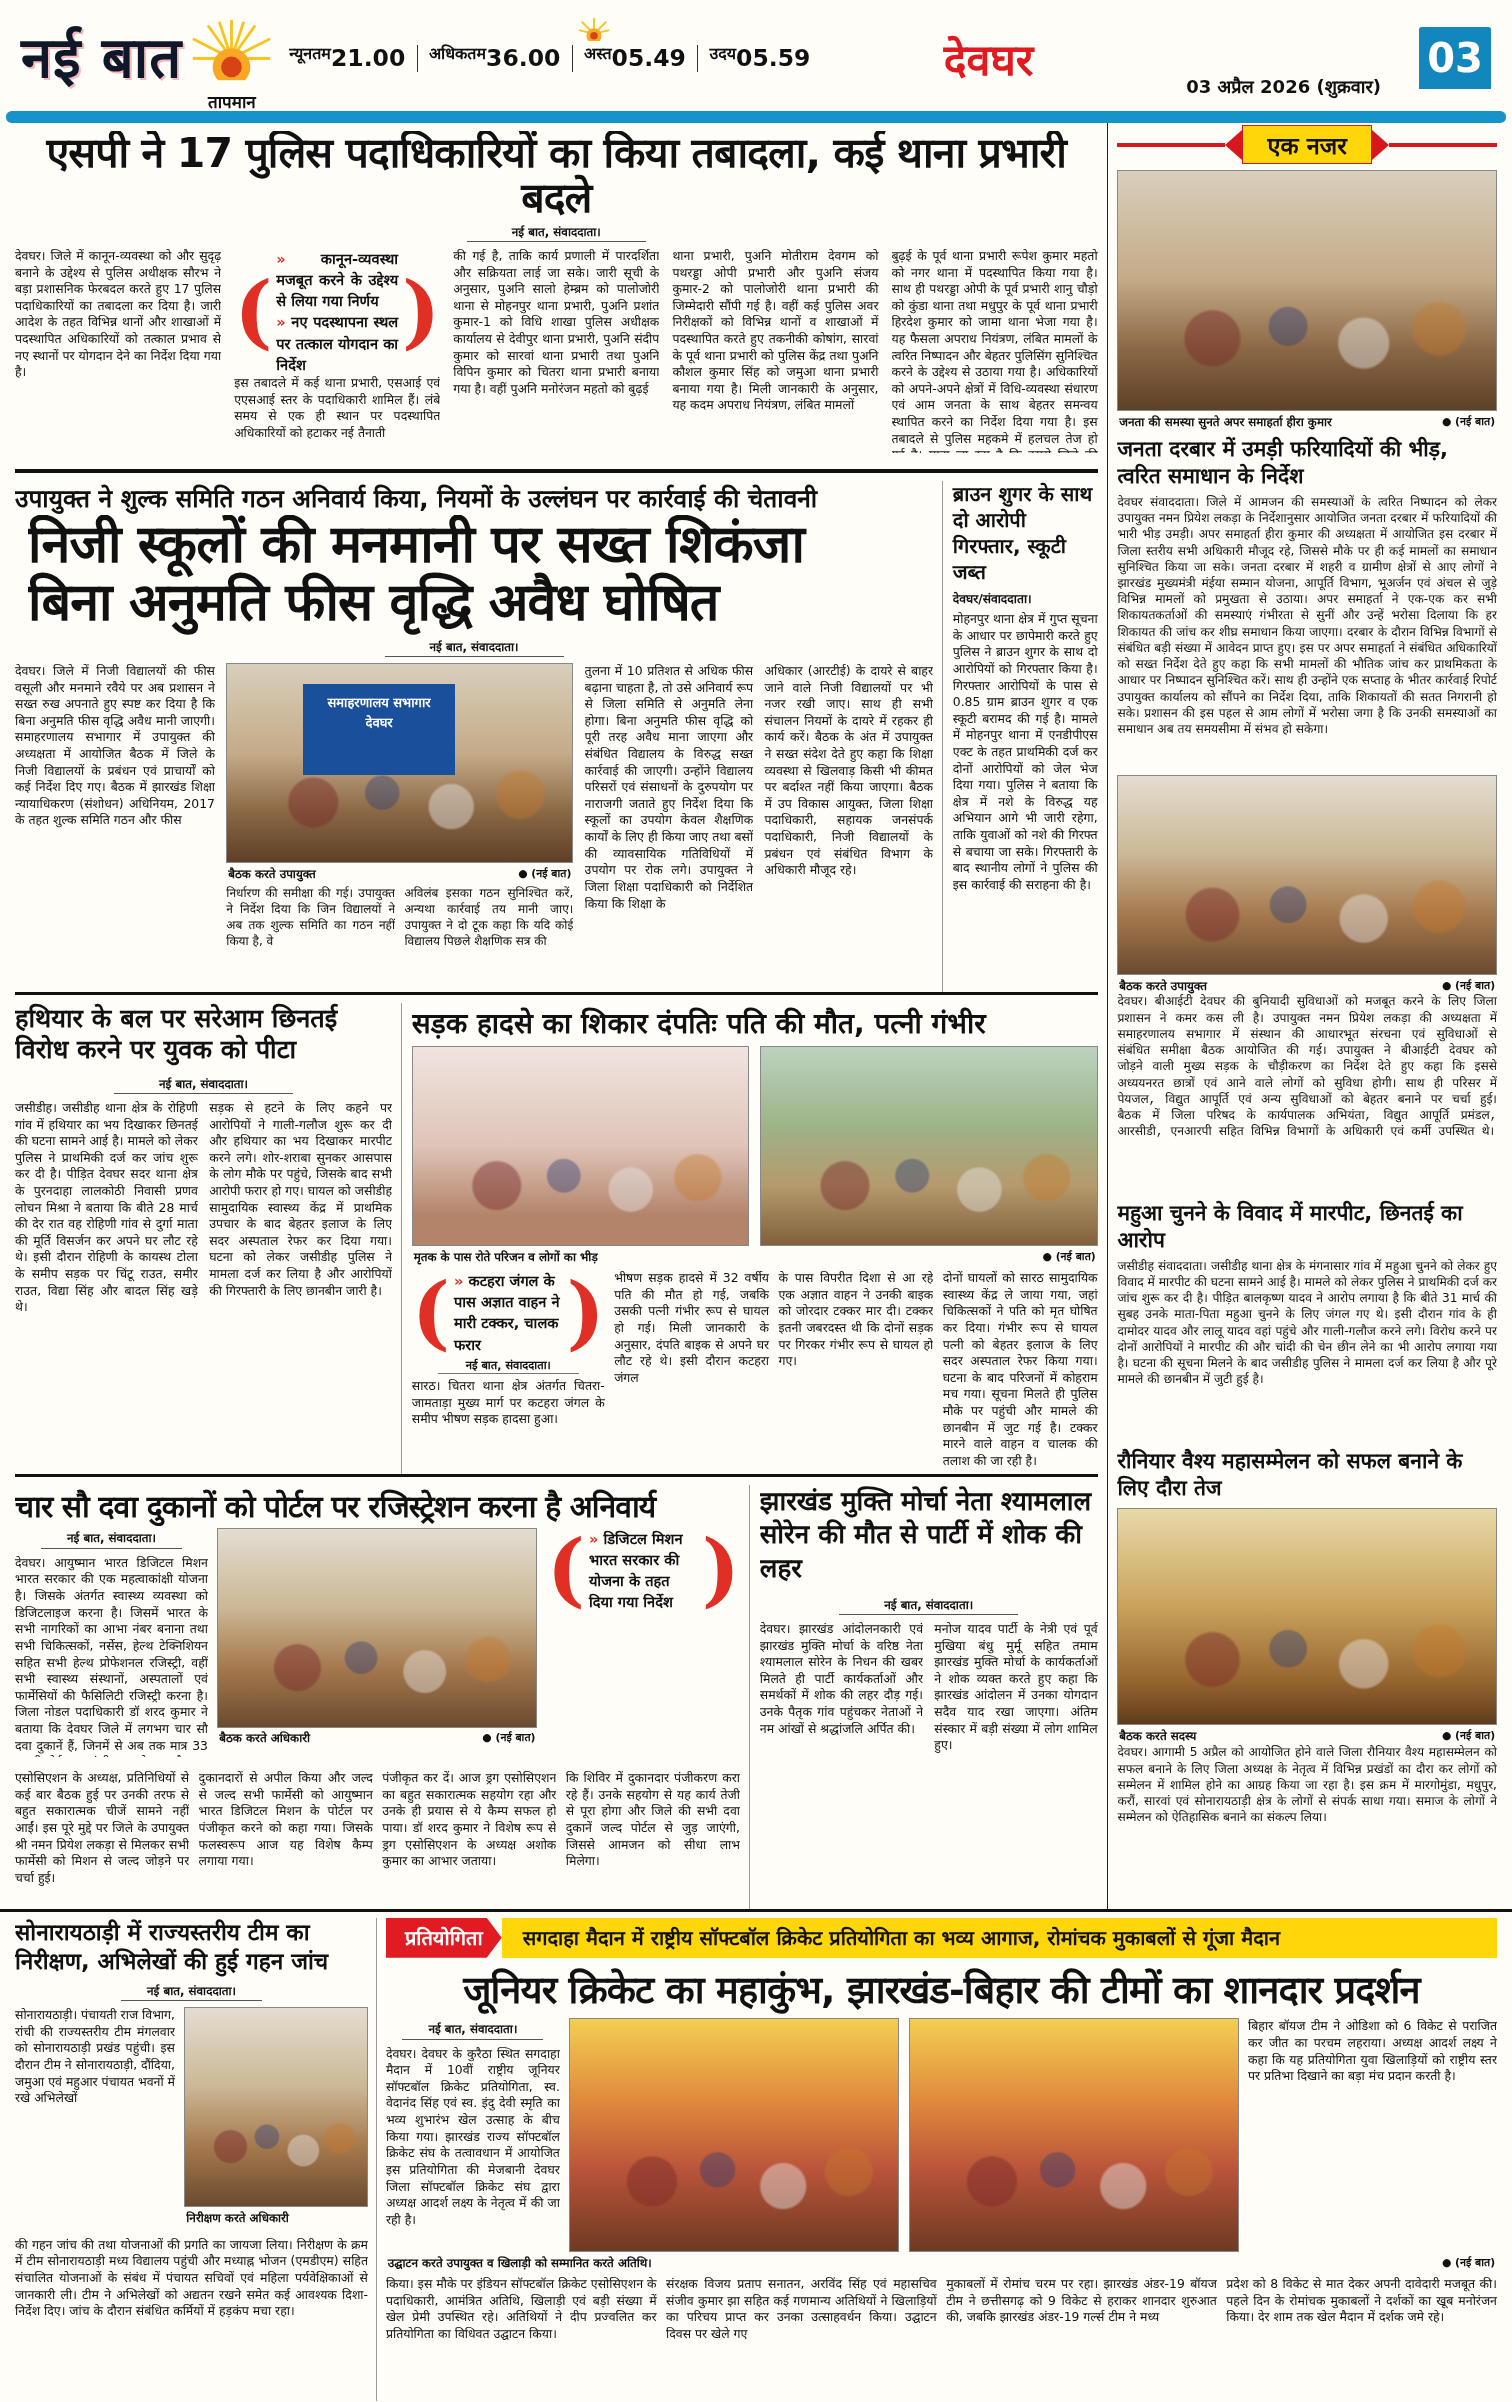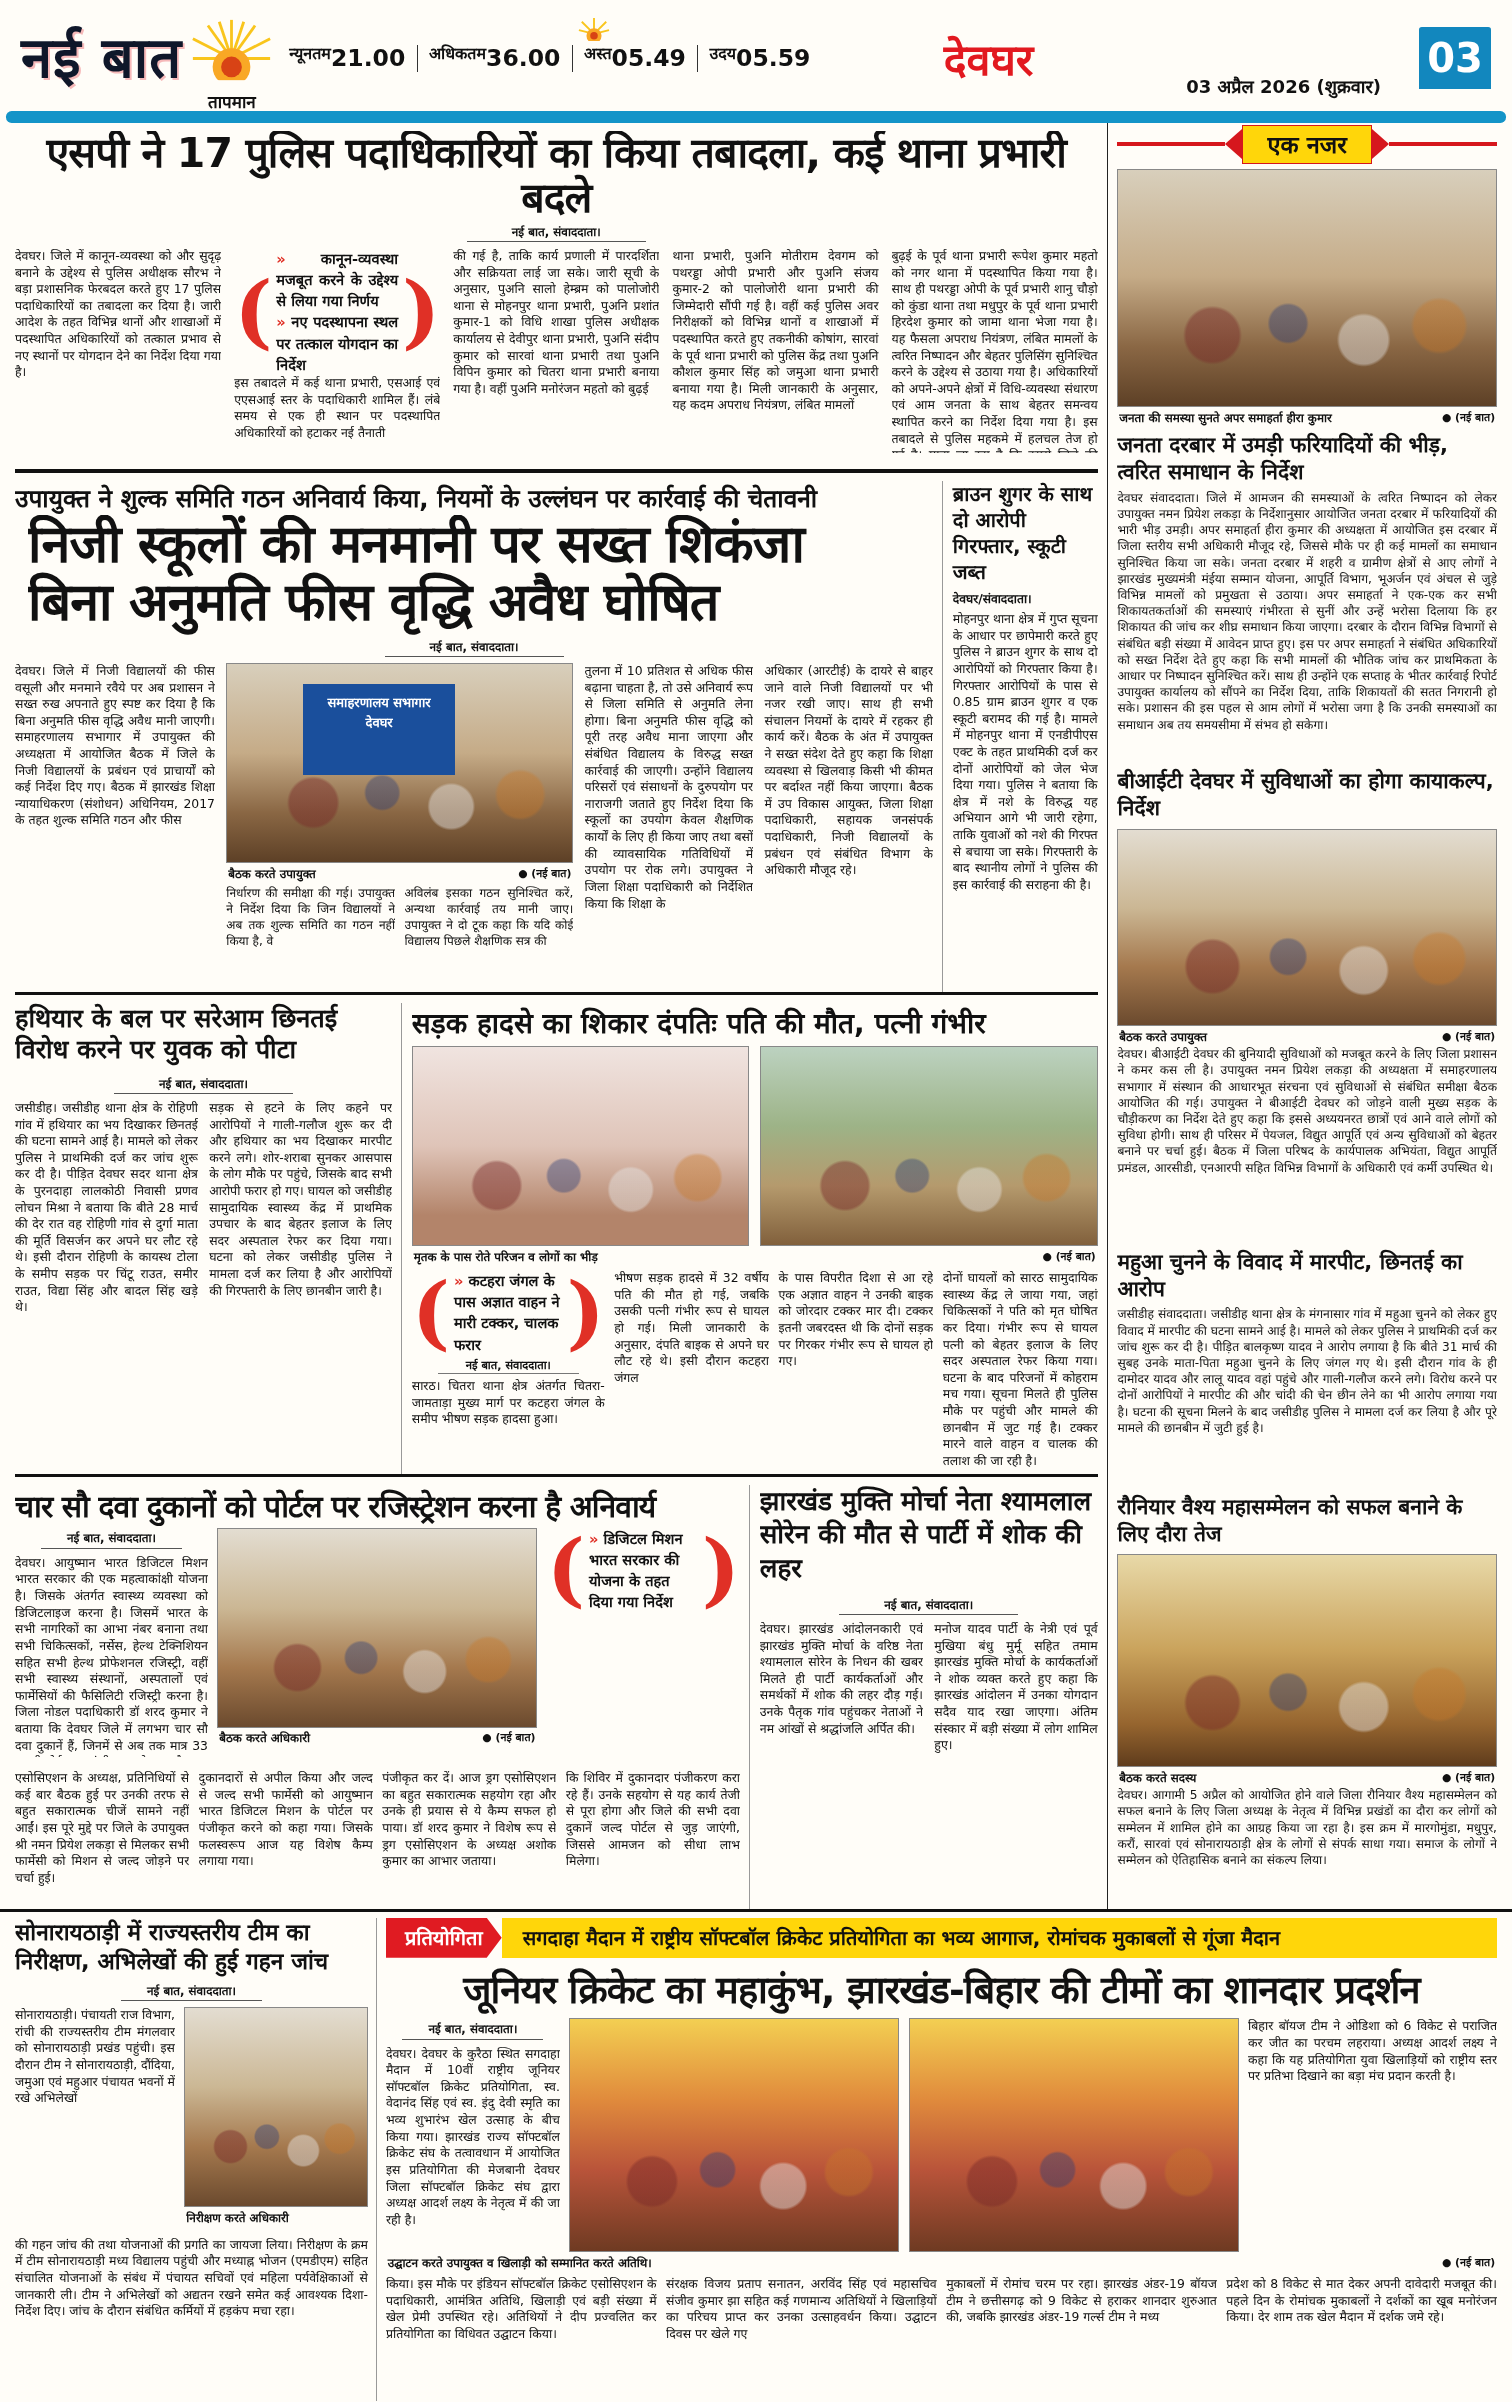--- a/index.html
+++ b/index.html
@@ -118,21 +118,21 @@
   .tag-banner { display:flex; align-items:center; height:43px; }
   .tag-line { flex:1; height:3.8px; background:#d6171d; }
   .tag-arrow-l { width:0; height:0; border-top:15px solid transparent; border-bottom:15px solid transparent; border-right:17px solid #d6171d; }
   .tag-arrow-r { width:0; height:0; border-top:15px solid transparent; border-bottom:15px solid transparent; border-left:17px solid #d6171d; }
   .tag-box { background:#ffd60a; border:1.9px solid #d6171d; padding:2.8px 24.5px; font-size:23.5px; font-weight:800; }
   .rail-ph1 { height:241px; margin-top:3.8px; }
   .rail-hl { font-size:21px; font-weight:800; line-height:1.28; margin:5.6px 0 3.8px 0; }
   .rail-body { font-size:12.2px; line-height:1.33; text-align:justify; overflow:hidden; }
   .jd-body { height:277px; }
   .bit-ph { height:200px; margin:3.8px 0 0 0; }
-  .bit-body { height:200px; }
+  .bit-body { height:200px;font-family:Liberation Mono, monospace; }
   .mahua-body { height:185px; }
   .rv-ph { height:217px; margin-top:1.9px; }
   .rv-body { height:124px; }
 
   
   .bottom-zone { display:flex; height:492px; border-top:3.8px solid #111; padding:5.6px 15px 0 15px; }
   .sona { width:353px; }
   .sona-hl { font-size:22.6px; font-weight:800; line-height:1.3; height:62px; overflow:hidden; }
   .sona-row { display:flex; gap:9.4px; height:226px; }
   .sona-c1 { width:160px; }
@@ -383,21 +383,20 @@
       <div class="rail-ph1">
           <div class="ph ph-room"></div>
         </div>
       <div class="cap">
           <span>जनता की समस्या सुनते अपर समाहर्ता हीरा कुमार</span>
            <span class="credit">● (नई बात)</span>
         </div>
       <h2 class="rail-hl">जनता दरबार में उमड़ी फरियादियों की भीड़, त्वरित समाधान के निर्देश</h2>
       <div class="rail-body jd-body">देवघर संवाददाता। जिले में आमजन की समस्याओं के त्वरित निष्पादन को लेकर उपायुक्त नमन प्रियेश लकड़ा के निर्देशानुसार आयोजित जनता दरबार में फरियादियों की भारी भीड़ उमड़ी। अपर समाहर्ता हीरा कुमार की अध्यक्षता में आयोजित इस दरबार में जिला स्तरीय सभी अधिकारी मौजूद रहे, जिससे मौके पर ही कई मामलों का समाधान सुनिश्चित किया जा सके। जनता दरबार में शहरी व ग्रामीण क्षेत्रों से आए लोगों ने झारखंड मुख्यमंत्री मंईया सम्मान योजना, आपूर्ति विभाग, भूअर्जन एवं अंचल से जुड़े विभिन्न मामलों को प्रमुखता से उठाया। अपर समाहर्ता ने एक-एक कर सभी शिकायतकर्ताओं की समस्याएं गंभीरता से सुनीं और उन्हें भरोसा दिलाया कि हर शिकायत की जांच कर शीघ्र समाधान किया जाएगा। दरबार के दौरान विभिन्न विभागों से संबंधित बड़ी संख्या में आवेदन प्राप्त हुए। इस पर अपर समाहर्ता ने संबंधित अधिकारियों को सख्त निर्देश देते हुए कहा कि सभी मामलों की भौतिक जांच कर प्राथमिकता के आधार पर निष्पादन सुनिश्चित करें। साथ ही उन्होंने एक सप्ताह के भीतर कार्रवाई रिपोर्ट उपायुक्त कार्यालय को सौंपने का निर्देश दिया, ताकि शिकायतों की सतत निगरानी हो सके। प्रशासन की इस पहल से आम लोगों में भरोसा जगा है कि उनकी समस्याओं का समाधान अब तय समयसीमा में संभव हो सकेगा।</div>
 
-      <h2 class="rail-hl">बीआईटी देवघर में सुविधाओं का होगा कायाकल्प, निर्देश</h2>
       <div class="bit-ph">
           <div class="ph ph-office"></div>
         </div>
       <div class="cap">
           <span>बैठक करते उपायुक्त</span>
            <span class="credit">● (नई बात)</span>
         </div>
       <div class="rail-body bit-body">देवघर। बीआईटी देवघर की बुनियादी सुविधाओं को मजबूत करने के लिए जिला प्रशासन ने कमर कस ली है। उपायुक्त नमन प्रियेश लकड़ा की अध्यक्षता में समाहरणालय सभागार में संस्थान की आधारभूत संरचना एवं सुविधाओं से संबंधित समीक्षा बैठक आयोजित की गई। उपायुक्त ने बीआईटी देवघर को जोड़ने वाली मुख्य सड़क के चौड़ीकरण का निर्देश देते हुए कहा कि इससे अध्ययनरत छात्रों एवं आने वाले लोगों को सुविधा होगी। साथ ही परिसर में पेयजल, विद्युत आपूर्ति एवं अन्य सुविधाओं को बेहतर बनाने पर चर्चा हुई। बैठक में जिला परिषद के कार्यपालक अभियंता, विद्युत आपूर्ति प्रमंडल, आरसीडी, एनआरपी सहित विभिन्न विभागों के अधिकारी एवं कर्मी उपस्थित थे।</div>
 
       <h2 class="rail-hl">महुआ चुनने के विवाद में मारपीट, छिनतई का आरोप</h2>

